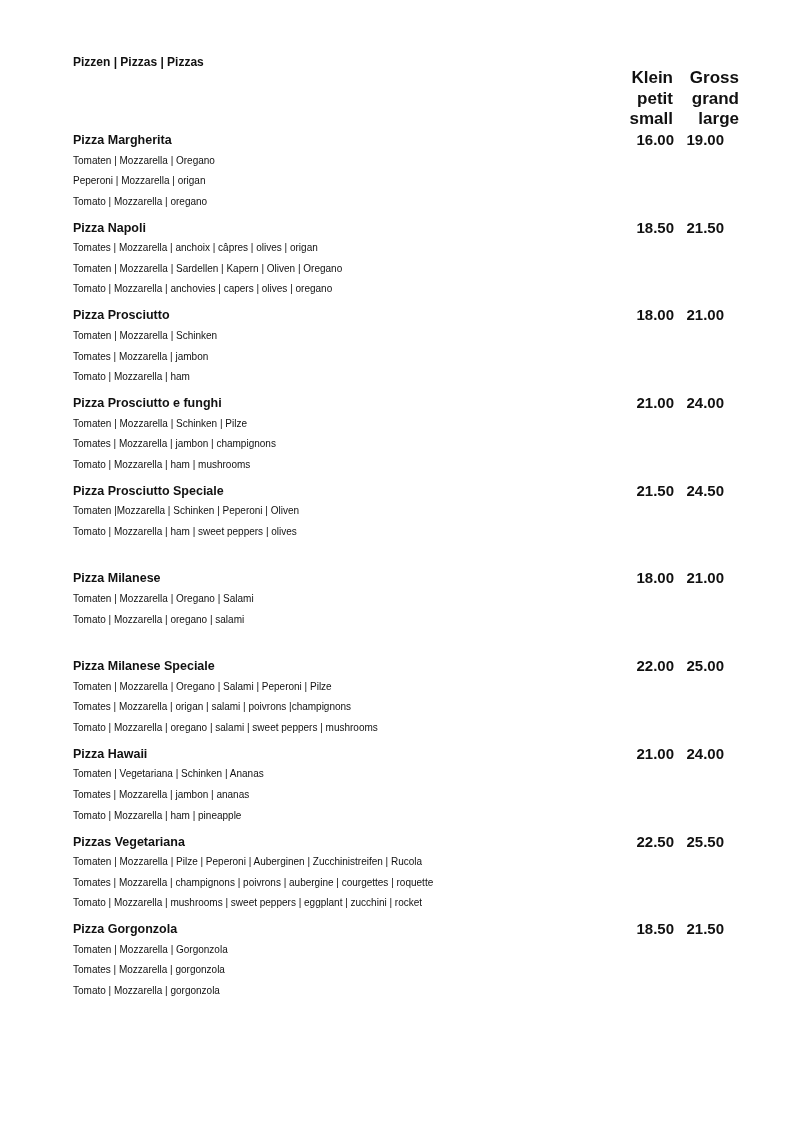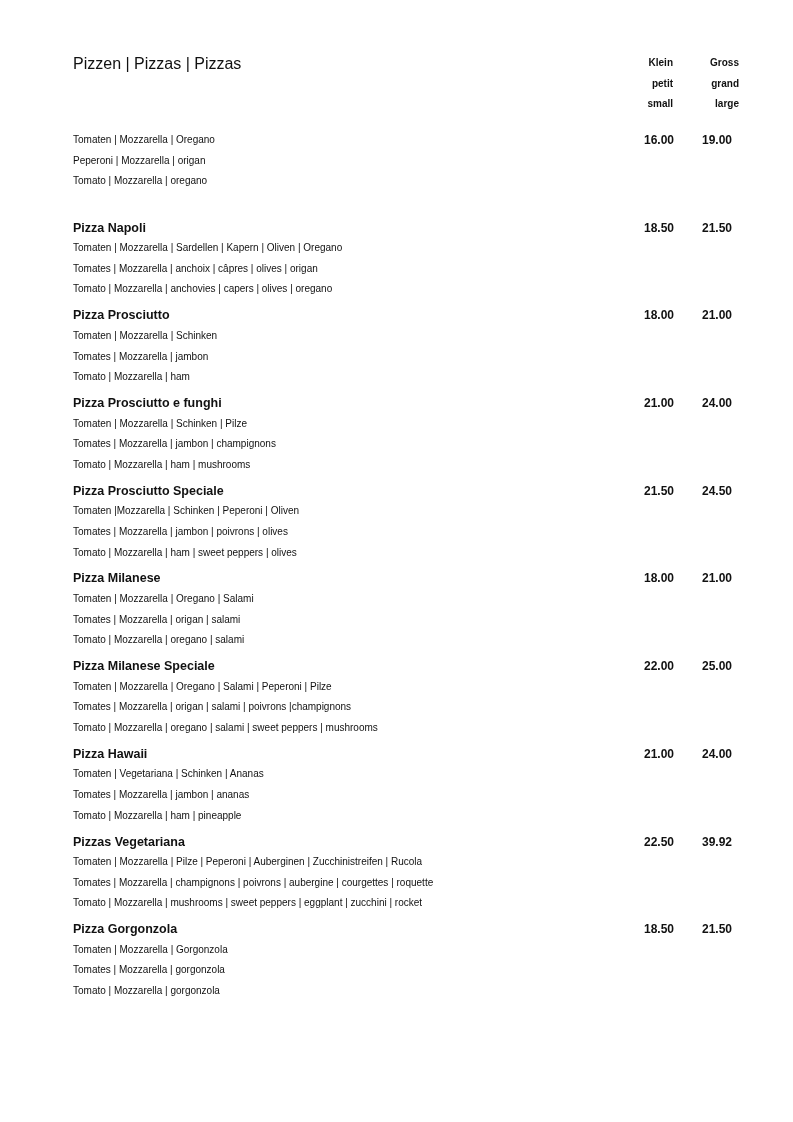--- a/index.html
+++ b/index.html
@@ -17,28 +17,28 @@
   }
   .page {
     position: absolute;
     left: 0; top: 0;
     width: 793px; height: 1122px;
   }
   .title {
     position: absolute;
     left: 73px;
     top: 55px;
-    font-size: 16px;
-    font-weight: normal;
+    font-size: 12px;
+    font-weight: bold;
     letter-spacing: 0px;
   }
   .col-head {
     position: absolute;
-    top: 53px;
-    font-size: 10px;
+    top: 68px;
+    font-size: 17px;
     font-weight: bold;
     line-height: 20.6px;
     text-align: right;
   }
   .col-head.small { right: 120px; width: 60px; }
   .col-head.large { right: 54px; width: 60px; }
   .col-head span { display: block; }
 
   .menu {
     position: absolute;
@@ -59,28 +59,28 @@
   }
   .item-line {
     font-size: 10px;
     line-height: 20.6px;
     height: 20.6px;
     white-space: nowrap;
   }
   .price {
     position: absolute;
     top: 0;
-    font-size: 12px;
+    font-size: 15px;
     font-weight: bold;
     line-height: 20.6px;
     text-align: right;
     width: 60px;
   }
   .price.small { right: 66px; }
-  .price.large { right: 8px; }
+  .price.large { right: 16px; }
 </style>
 </head>
 <body>
 
 <div class="page">
 
   <div class="title">Pizzen | Pizzas | Pizzas</div>
 
   <div class="col-head small">
     <span>Klein</span>
@@ -89,31 +89,32 @@
   </div>
   <div class="col-head large">
     <span>Gross</span>
     <span>grand</span>
     <span>large</span>
   </div>
 
   <div class="menu">
 
     <div class="item">
+      <div class="item-name">Pizza Margherita</div>
       <div class="item-line">Tomaten | Mozzarella | Oregano</div>
       <div class="item-line">Peperoni | Mozzarella | origan</div>
       <div class="item-line">Tomato | Mozzarella | oregano</div>
       <div class="price small">16.00</div>
       <div class="price large">19.00</div>
     </div>
 
     <div class="item">
       <div class="item-name">Pizza Napoli</div>
+      <div class="item-line">Tomates | Mozzarella | anchoix | câpres | olives | origan</div>
       <div class="item-line">Tomaten | Mozzarella | Sardellen | Kapern | Oliven | Oregano</div>
-      <div class="item-line">Tomates | Mozzarella | anchoix | câpres | olives | origan</div>
       <div class="item-line">Tomato | Mozzarella | anchovies | capers | olives | oregano</div>
       <div class="price small">18.50</div>
       <div class="price large">21.50</div>
     </div>
 
     <div class="item">
       <div class="item-name">Pizza Prosciutto</div>
       <div class="item-line">Tomaten | Mozzarella | Schinken</div>
       <div class="item-line">Tomates | Mozzarella | jambon</div>
       <div class="item-line">Tomato | Mozzarella | ham</div>
@@ -126,30 +127,28 @@
       <div class="item-line">Tomaten | Mozzarella | Schinken | Pilze</div>
       <div class="item-line">Tomates | Mozzarella | jambon | champignons</div>
       <div class="item-line">Tomato | Mozzarella | ham | mushrooms</div>
       <div class="price small">21.00</div>
       <div class="price large">24.00</div>
     </div>
 
     <div class="item">
       <div class="item-name">Pizza Prosciutto Speciale</div>
       <div class="item-line">Tomaten |Mozzarella | Schinken | Peperoni | Oliven</div>
-      <div class="item-line">Tomates | Mozzarella | jambon | poivrons | olives</div>
       <div class="item-line">Tomato | Mozzarella | ham | sweet peppers | olives</div>
       <div class="price small">21.50</div>
       <div class="price large">24.50</div>
     </div>
 
     <div class="item">
       <div class="item-name">Pizza Milanese</div>
       <div class="item-line">Tomaten | Mozzarella | Oregano | Salami</div>
-      <div class="item-line">Tomates | Mozzarella | origan | salami</div>
       <div class="item-line">Tomato | Mozzarella | oregano | salami</div>
       <div class="price small">18.00</div>
       <div class="price large">21.00</div>
     </div>
 
     <div class="item">
       <div class="item-name">Pizza Milanese Speciale</div>
       <div class="item-line">Tomaten | Mozzarella | Oregano | Salami | Peperoni | Pilze</div>
       <div class="item-line">Tomates | Mozzarella | origan | salami | poivrons |champignons</div>
       <div class="item-line">Tomato | Mozzarella | oregano | salami | sweet peppers | mushrooms</div>
@@ -165,21 +164,21 @@
       <div class="price small">21.00</div>
       <div class="price large">24.00</div>
     </div>
 
     <div class="item">
       <div class="item-name">Pizzas Vegetariana</div>
       <div class="item-line">Tomaten | Mozzarella | Pilze | Peperoni | Auberginen | Zucchinistreifen | Rucola</div>
       <div class="item-line">Tomates | Mozzarella | champignons | poivrons | aubergine | courgettes | roquette</div>
       <div class="item-line">Tomato | Mozzarella | mushrooms | sweet peppers | eggplant | zucchini | rocket</div>
       <div class="price small">22.50</div>
-      <div class="price large">39.92</div>
+      <div class="price large">25.50</div>
     </div>
 
     <div class="item">
       <div class="item-name">Pizza Gorgonzola</div>
       <div class="item-line">Tomaten | Mozzarella | Gorgonzola</div>
       <div class="item-line">Tomates | Mozzarella | gorgonzola</div>
       <div class="item-line">Tomato | Mozzarella | gorgonzola</div>
       <div class="price small">18.50</div>
       <div class="price large">21.50</div>
     </div>

